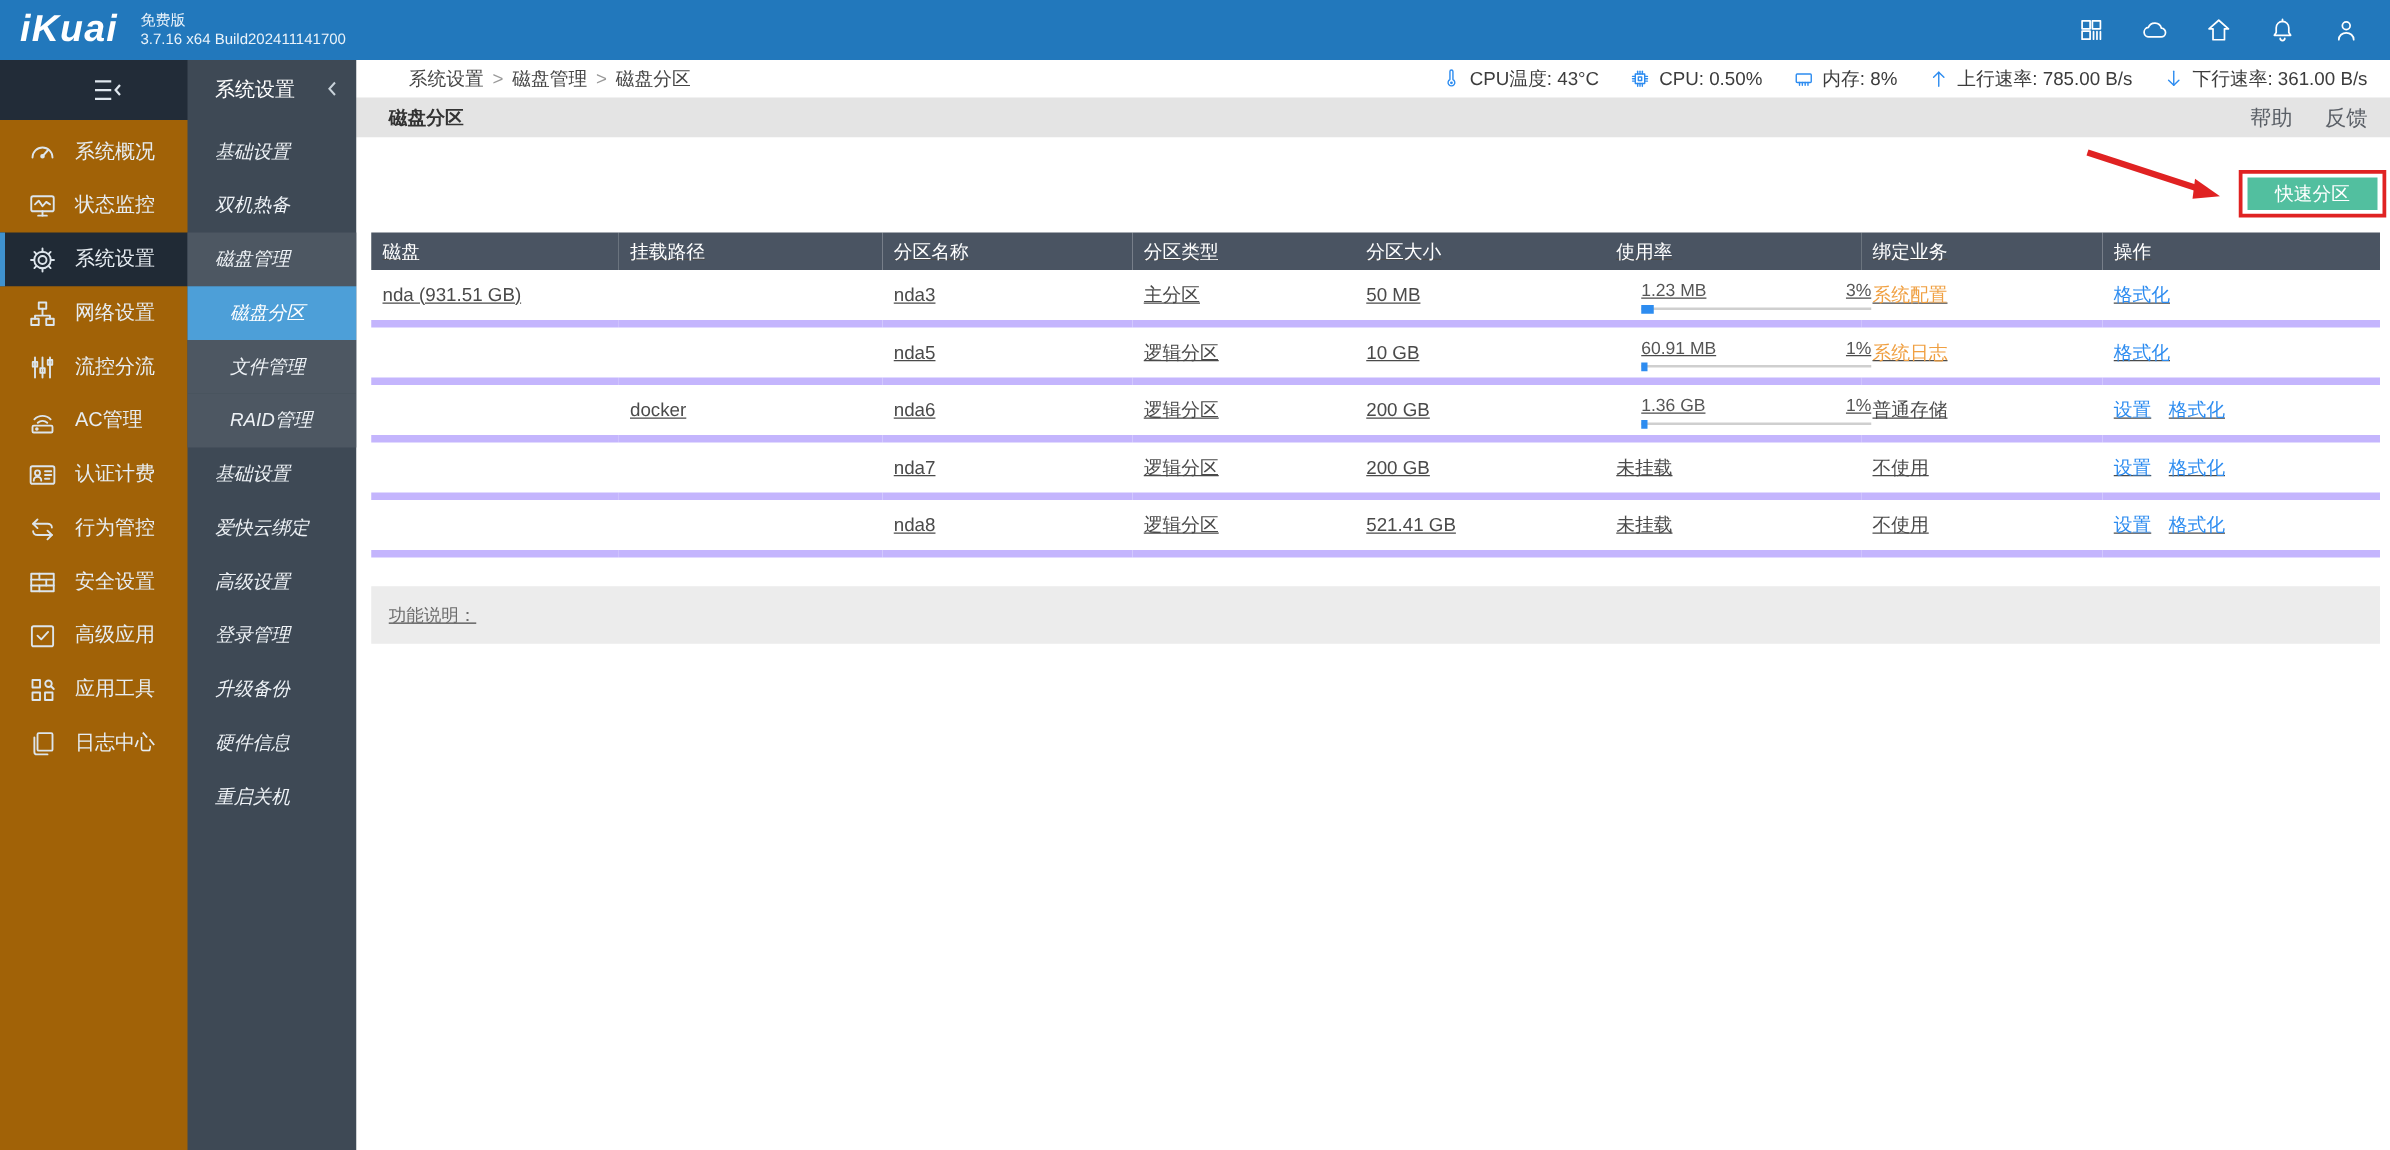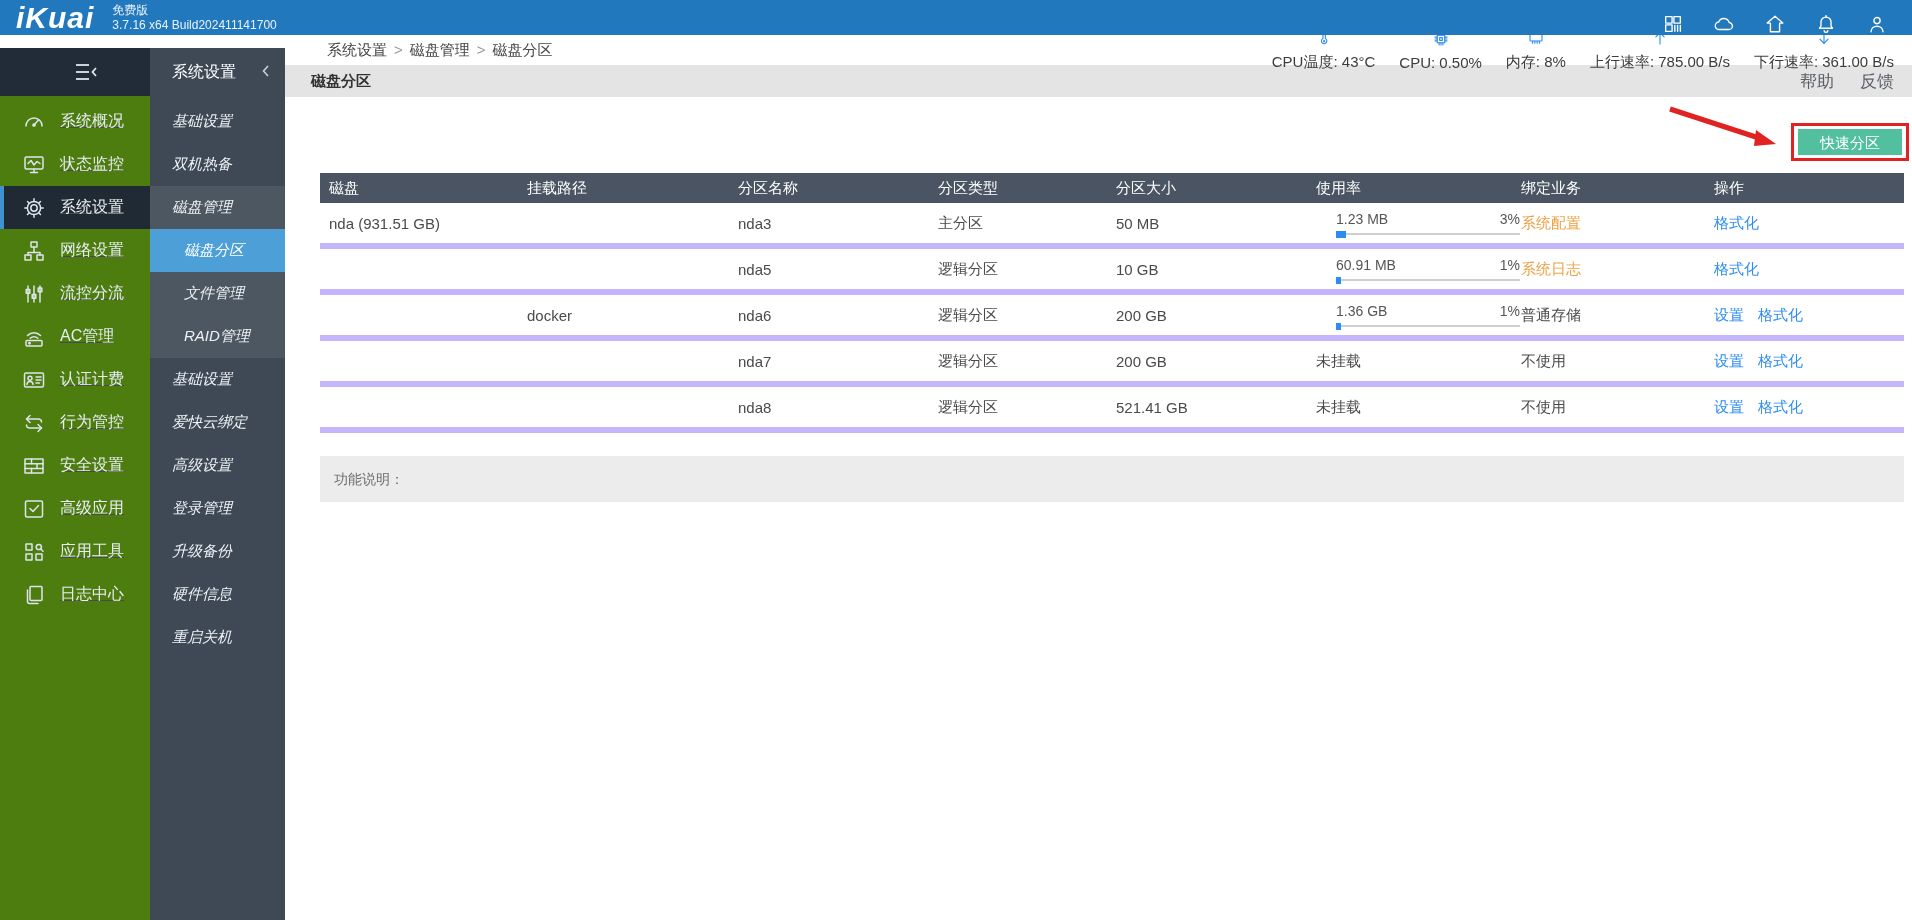--- a/index.html
+++ b/index.html
@@ -3,31 +3,31 @@
 <meta charset="utf-8">
 <style>
   html,body{margin:0;padding:0;}
   body{
     width:1912px;height:920px;overflow:hidden;
     font-family:"Liberation Sans","DejaVu Sans",sans-serif;
     background:#fff;color:#4a4a4a;font-size:15px;
     -webkit-font-smoothing:antialiased;
   }
   
-  .topbar{height:35px;background:#2278bc;display:flex;align-items:center;position:relative;z-index:5;}
+  .topbar{height:48px;background:#2278bc;display:flex;align-items:center;position:relative;z-index:5;}
   .logo-wrap{display:flex;align-items:center;padding-left:16px;}
   .logo{color:#fff;font-size:30px;font-weight:bold;font-style:italic;letter-spacing:1px;line-height:48px;}
   .ver{margin-left:18px;color:#eaf3fa;line-height:1.25;}
   .ver .edition{font-size:12px;display:block;}
   .ver .build{font-size:12px;display:block;}
   .topbar-icons{position:absolute;right:24px;top:0;height:48px;display:flex;align-items:center;gap:29px;}
   .topbar-icons .tbicon{width:22px;height:22px;color:#fff;cursor:pointer;display:inline-flex;}
   .tbicon svg{width:22px;height:22px;}
   
-  .leftnav{position:absolute;left:0;top:48px;bottom:0;width:173px;background:#4d7c0f;z-index:4;text-decoration:underline;}
+  .leftnav{position:absolute;left:0;top:48px;bottom:0;width:173px;background:#a16207;z-index:4;}
   .burger{height:48px;background:#222c38;display:flex;align-items:center;justify-content:center;color:#dfe7ee;cursor:pointer;}
   .burger svg{width:26px;height:20px;}
   .leftnav .items{padding-top:4px;}
   .lnav-item{height:43px;display:flex;align-items:center;padding-left:22px;color:#e7edf2;font-size:16px;cursor:pointer;}
   .lnav-item .ic{width:24px;height:24px;margin-right:14px;display:inline-flex;color:#dde5ec;}
   .lnav-item .ic svg{width:24px;height:24px;}
   .lnav-item.active{background:#202a35;border-left:4px solid #3f92cf;padding-left:18px;}
   
   .submenu{position:absolute;left:150px;top:48px;bottom:0;width:135px;background:#3e4955;z-index:4;}
   .submenu .head{height:48px;display:flex;align-items:center;color:#fff;font-size:16px;padding:0 0 0 22px;position:relative;}
@@ -37,29 +37,29 @@
   .sm-item.group{background:#4d5762;}
   .sm-item.child{background:#4d5762;padding-left:34px;}
   .sm-item.child.active{background:#4d9fd8;color:#fff;}
   
   .right{margin-left:285px;position:relative;}
   .crumbbar{height:30px;background:#fff;display:flex;align-items:center;justify-content:space-between;padding:0 18px 0 42px;}
   .crumbs{color:#454545;font-size:15px;}
   .crumbs .sep{color:#999;margin:0 7px;}
   .crumbs .crumb{cursor:pointer;}
   .statusbar{display:flex;align-items:center;gap:24px;color:#3c3c3c;font-size:15px;}
-  .stat{display:flex;align-items:center;gap:6px;flex-direction:column;}
+  .stat{display:flex;align-items:center;gap:6px;}
   .stat .sic{width:18px;height:18px;color:#2d8cf0;display:inline-flex;}
   .stat .sic svg{width:18px;height:18px;}
   .titlebar{height:32px;background:#e4e4e4;display:flex;align-items:center;justify-content:space-between;padding:0 18px 0 26px;}
   .page-title{font-size:15px;font-weight:bold;color:#333;}
   .tb-links{display:flex;gap:26px;font-size:17px;color:#5a5f66;}
   .tb-links span{cursor:pointer;}
   
-  .content{position:relative;padding:0 8px 0 35px;background:#fff;min-height:810px;}
+  .content{position:relative;padding:0 8px 0 12px;background:#fff;min-height:810px;text-decoration:underline;}
   .toolbar{padding-top:30px;height:36px;position:relative;}
   .quick-wrap{position:absolute;right:2px;top:32px;}
   .quick-btn{background:#52bf9f;color:#fff;border:none;font-size:15px;width:104px;height:26px;line-height:26px;text-align:center;cursor:pointer;display:block;font-family:inherit;}
   .red-box{position:absolute;left:-7px;top:-6px;right:-7px;bottom:-6px;border:3px solid #e02222;pointer-events:none;}
   .annot-arrow{position:absolute;right:120px;top:6px;width:120px;height:52px;pointer-events:none;}
   
   table.parts{border-collapse:collapse;width:100%;margin-top:10px;table-layout:fixed;}
   table.parts th{background:#4a5462;color:#fff;font-weight:normal;font-size:15px;height:30px;text-align:left;padding:0 0 0 9px;margin-left:32px;}
   table.parts td{height:40px;border-bottom:6px solid #c4b5fd;padding:0 0 0 9px;font-size:15px;color:#4a4a4a;vertical-align:middle;}
   .col-disk{width:198px;}.col-mount{width:211px;}.col-name{width:200px;}.col-type{width:178px;}

